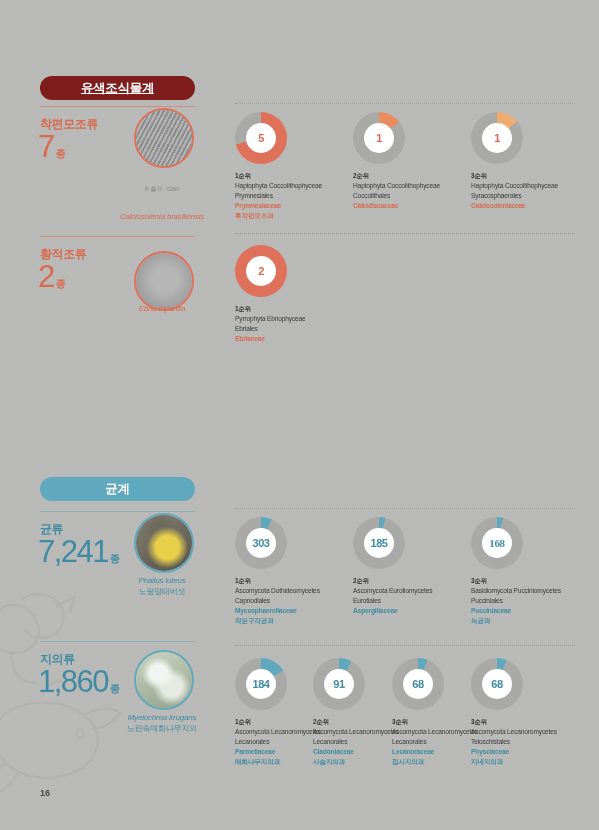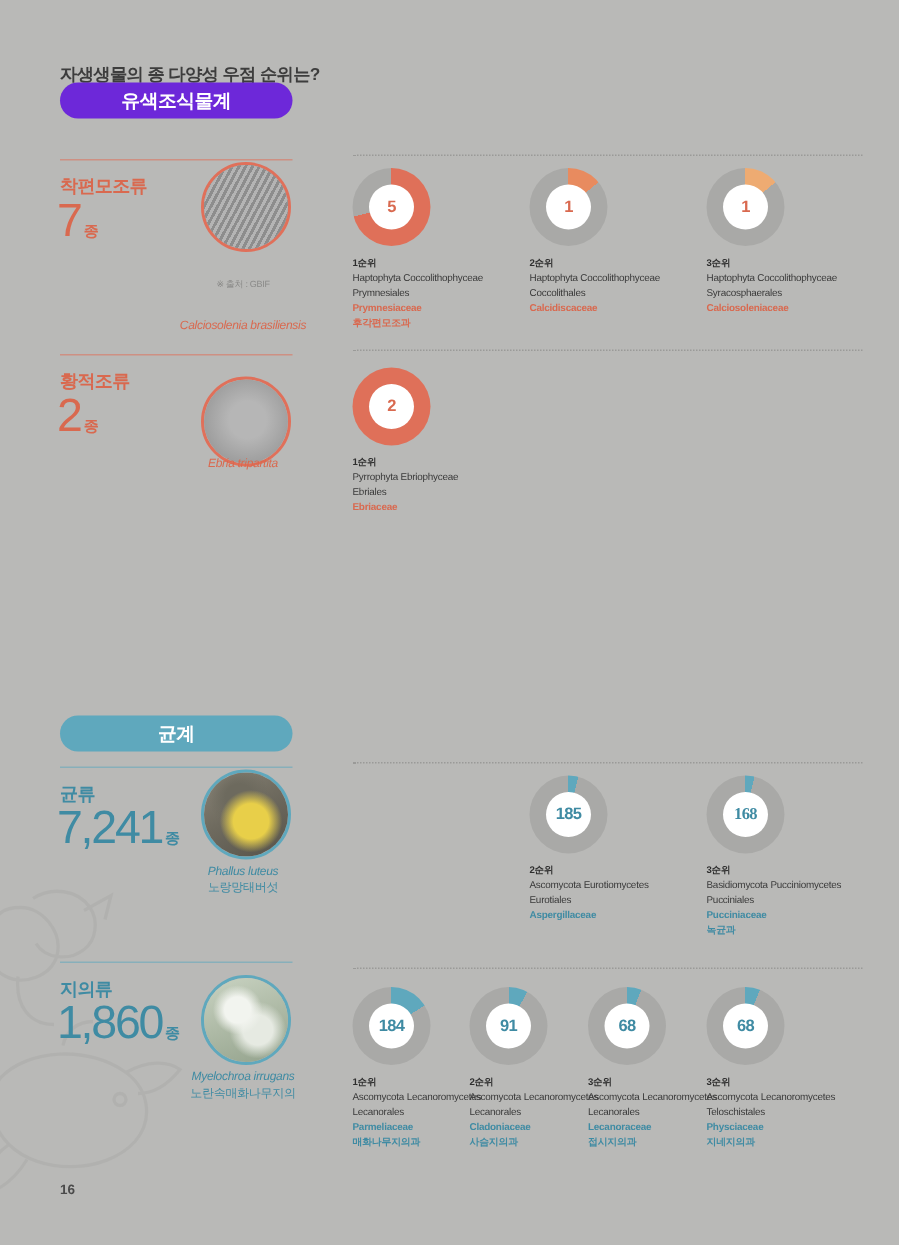--- a/index.html
+++ b/index.html
@@ -22,21 +22,21 @@
     font-size:11.5px;font-weight:bold;color:#3d3d3d;letter-spacing:-0.4px;
   }
 
   
   .kingdom-pill{
     position:absolute;left:40px;
     width:155px;height:24px;border-radius:13px;
     display:flex;align-items:center;justify-content:center;
     font-size:12.5px;font-weight:bold;color:#ffffff;letter-spacing:-0.3px;
   }
-  .pill-orange{background:#6d28d9;top:55px;}
+  .pill-orange{background:#7f1d1d;top:76px;text-decoration:underline;}
   .pill-teal{background:#5fa8bd;top:477px;}
 
   
   .group{position:absolute;left:40px;width:190px;}
   .group .rule{
     position:absolute;left:0;top:0;width:155px;height:1px;
   }
   .rule-orange{background:#e0705a;opacity:.55;}
   .rule-teal{background:#5fa8bd;opacity:.55;}
   .grp-name{
@@ -93,21 +93,20 @@
       <path d="M74 20 L92 10 L88 26"></path>
       <path d="M30 64 C28 84 38 96 54 96"></path>
       <path d="M18 132 C36 112 78 110 102 128 C118 140 120 160 108 174 C88 196 44 196 24 176 C10 162 10 144 18 132 Z"></path>
       <path d="M24 176 C10 186 4 200 6 210 C20 206 30 196 36 186"></path>
       <path d="M102 128 C116 120 130 120 138 126 C130 136 120 142 110 142"></path>
       <circle cx="98" cy="146" r="4"></circle>
       <path d="M60 110 C62 100 70 94 80 94"></path>
     </svg>
   </div>
 
-  <div class="q-title">자생생물의 종 다양성 우점 순위는?</div>
 
   <div class="kingdom-pill pill-orange">유색조식물계</div>
 
   <div class="group" style="top:106px;">
     <div class="rule rule-orange"></div>
     <div class="grp-name orange-txt">착편모조류</div>
     <div class="grp-count orange-txt"><span>7</span><span class="grp-unit">종</span></div>
   </div>
   <div class="photo" style="left:134px;top:108px;width:56px;height:56px;border:2px solid #e0705a;">
     <div class="photo-inner" style="background:
@@ -193,20 +192,32 @@
         radial-gradient(circle at 42% 30%,#6d6a5e 0 18%,rgba(109,106,94,0) 40%),
         linear-gradient(150deg,#8a8578 0%,#6f6b5f 45%,#56534a 100%);"></div>
   </div>
   <div class="photo-cap teal-txt" style="left:87px;top:576px;">
     <span>Phallus luteus</span>
     <span class="kor">노랑망태버섯</span>
   </div>
 
   <div class="dotted-rule" style="left:235px;top:508px;width:340px;"></div>
 
+  <div class="rank-card" style="left:235px;top:517px;">
+    <div class="donut" style="border-radius:50%;background:conic-gradient(#5fa8bd 0 6.8%,#a9a9a7 6.8% 100%);">
+      <div class="hole teal-txt">303</div>
+    </div>
+    <div class="rank-text">
+      <span class="rank-order">1순위</span>
+      <span>Ascomycota Dothideomycetes</span><br>
+      <span>Capnodiales</span>
+      <span class="rank-fam teal-txt">Mycosphaerellaceae</span>
+      <span class="rank-korfam teal-txt">작은구각균과</span>
+    </div>
+  </div>
 
   <div class="rank-card" style="left:353px;top:517px;">
     <div class="donut" style="border-radius:50%;background:conic-gradient(#5fa8bd 0 4.1%,#a9a9a7 4.1% 100%);">
       <div class="hole teal-txt">185</div>
     </div>
     <div class="rank-text">
       <span class="rank-order">2순위</span>
       <span>Ascomycota Eurotiomycetes</span><br>
       <span>Eurotiales</span>
       <span class="rank-fam teal-txt">Aspergillaceae</span>

